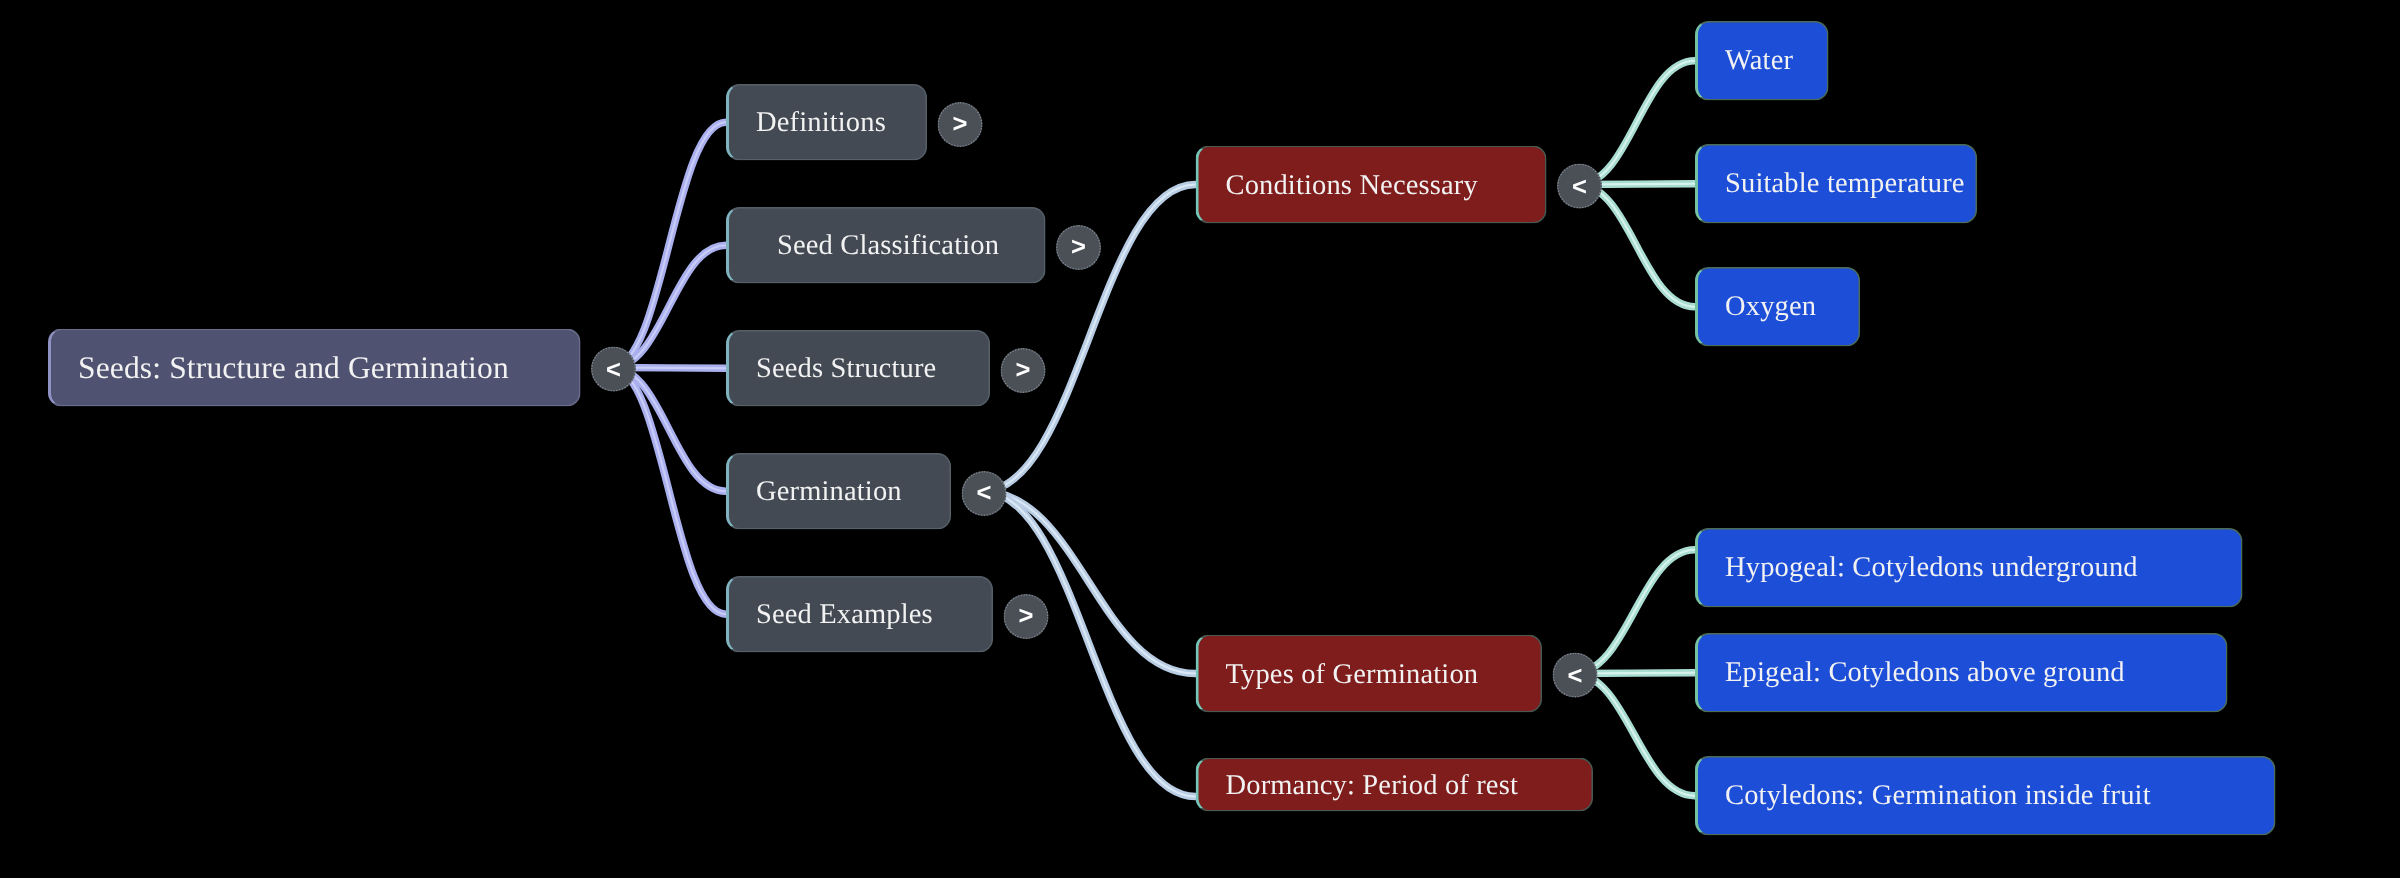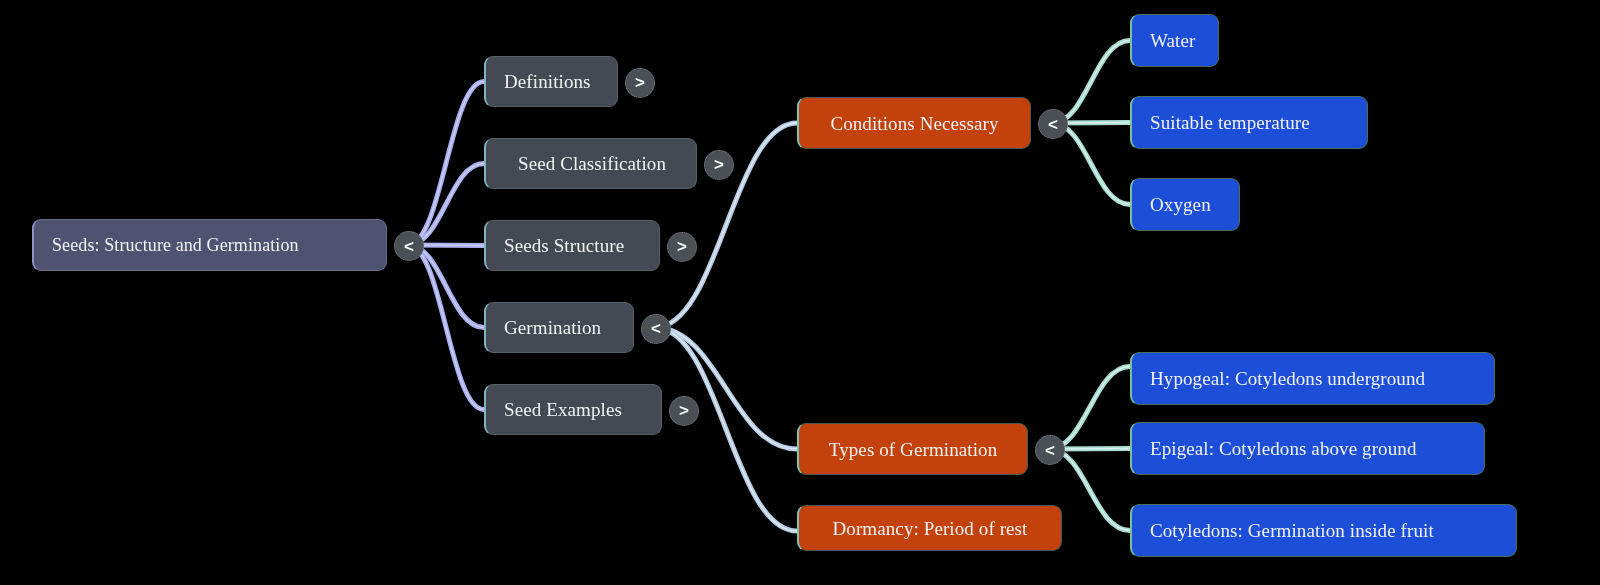--- a/index.html
+++ b/index.html
@@ -22,35 +22,34 @@
     letter-spacing:.1px;
   }
   .node .label{font-size:19px;line-height:1;color:#f2f2f2;}
 
   
   .lvl0{
     background:#4f5270;
     border:1px solid #6a6d8c;
     border-left:2px solid #8f93c4;
   }
-  .lvl0 .label{font-size:18px;}
+  .lvl0 .label{font-size:21px;}
 
   
   .lvl1{
     background:#434a54;
     border:1px solid #566069;
     border-left:2px solid #7fb3bf;
   }
 
   
   .lvl2{
-    background:#c2410c;
+    background:#7f1d1d;
     border:1px solid #475953;
     border-left:2px solid #74c7b8;
-    justify-content:center;
   }
 
   
   .lvl3{
     background:#1d4ed8;
     border:1px solid #4d6c57;
     border-left:2px solid #76c2a0;
   }
 
   
@@ -120,27 +119,27 @@
       </div>
       <div class="node lvl1" style="left: 484px; top: 384px; width: 178px; height: 51px;">
         <span class="label">Seed Examples</span>
       </div>
       <div class="node lvl2" style="left: 797px; top: 97px; width: 234px; height: 52px;">
         <span class="label">Conditions Necessary</span>
       </div>
       <div class="node lvl2" style="left: 797px; top: 423px; width: 231px; height: 52px;">
         <span class="label">Types of Germination</span>
       </div>
-      <div class="node lvl2" style="left: 797px; top: 505px; width: 265px; height: 46px;">
+      <div class="node lvl2" style="left: 797px; top: 505px; width: 265px; height: 36px;">
         <span class="label">Dormancy: Period of rest</span>
       </div>
       <div class="node lvl3" style="left: 1130px; top: 14px; width: 89px; height: 53px;">
         <span class="label">Water</span>
       </div>
-      <div class="node lvl3" style="left: 1130px; top: 96px; width: 238px; height: 53px;">
+      <div class="node lvl3" style="left: 1130px; top: 96px; width: 188px; height: 53px;">
         <span class="label">Suitable temperature</span>
       </div>
       <div class="node lvl3" style="left: 1130px; top: 178px; width: 110px; height: 53px;">
         <span class="label">Oxygen</span>
       </div>
       <div class="node lvl3" style="left: 1130px; top: 352px; width: 365px; height: 53px;">
         <span class="label">Hypogeal: Cotyledons underground</span>
       </div>
       <div class="node lvl3" style="left: 1130px; top: 422px; width: 355px; height: 53px;">
         <span class="label">Epigeal: Cotyledons above ground</span>

